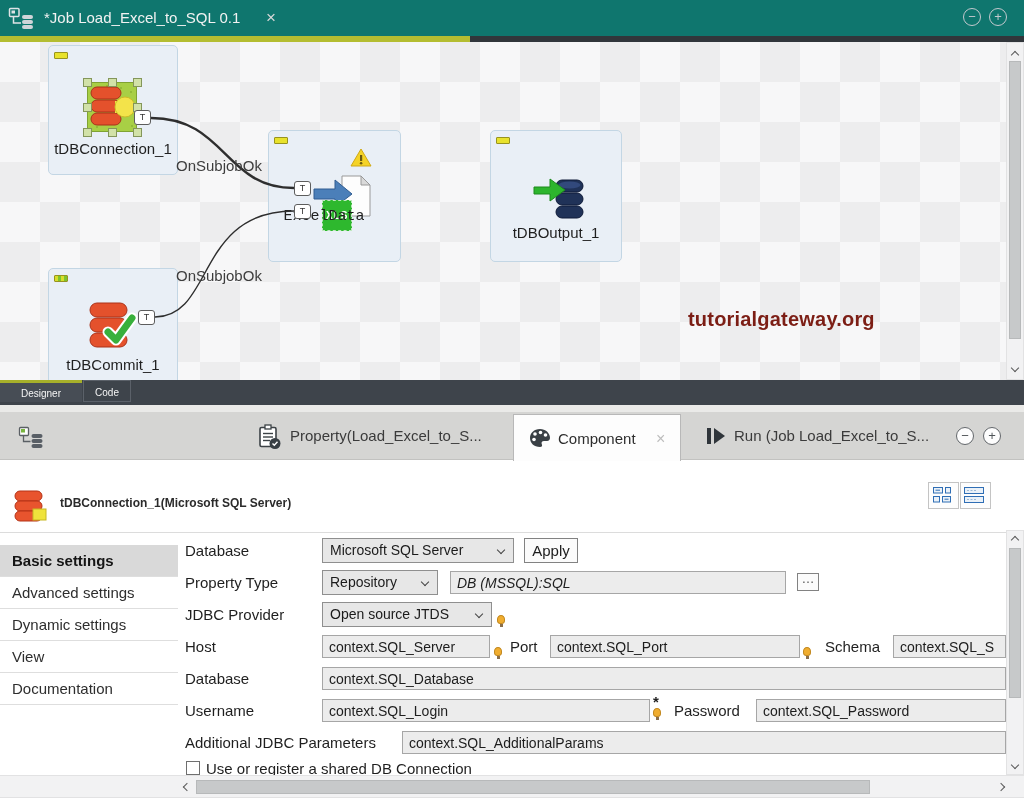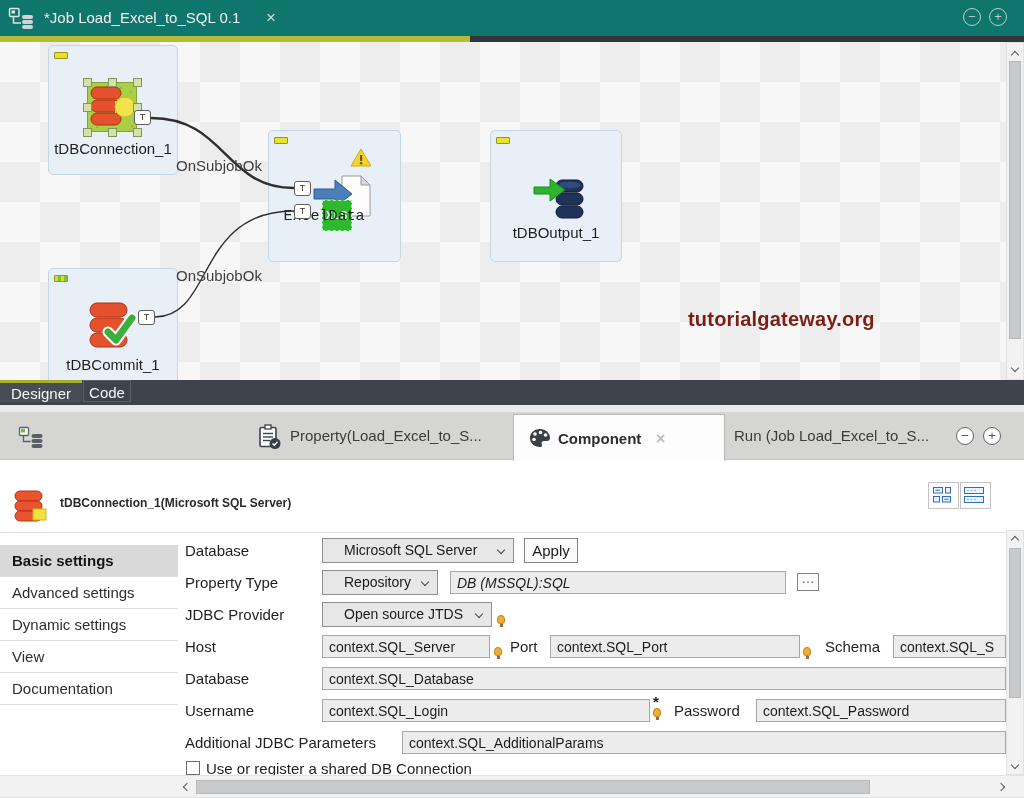--- a/index.html
+++ b/index.html
@@ -35,46 +35,46 @@
 
   
   .sb-track { position:absolute; background:#f2f2f3; border:1px solid #e2e2e3; }
   .sb-thumb { position:absolute; background:#c7c9ca; border:1px solid #b7b9ba; }
   .chev { position:absolute; width:6px; height:6px; border-right:1.7px solid #5a5a5a; border-bottom:1.7px solid #5a5a5a; }
   .chev.up { transform:rotate(-135deg); } .chev.down { transform:rotate(45deg); }
   .chev.left { transform:rotate(135deg); } .chev.right { transform:rotate(-45deg); }
 
   
   .viewbar { position:absolute; left:0; top:380px; width:1024px; height:25px; background:#3e444b; }
-  .vtab { position:absolute; top:0; height:22px; color:#f5f5f5; font-size:15px; text-align:center; }
+  .vtab { position:absolute; top:0; height:22px; color:#f5f5f5; font-size:10px; text-align:center; }
   .vtab.active { background:#474d55; border-top:3px solid #a6b02a; line-height:22px; }
   .vtab.plain { background:#3e444b; border:1px solid #5b6169; line-height:23px; }
   .gapline { position:absolute; left:0; top:405px; width:1024px; height:7px; background:#eaeae8; }
 
   
   .tabrow { position:absolute; left:0; top:412px; width:1024px; height:48px; background:#d5d5d3; border-bottom:1px solid #c2c2c0; }
   .ptab-label { position:absolute; font-size:15px; color:#3b3b3b; line-height:48px; white-space:nowrap; }
-  .activetab { position:absolute; left:513px; top:2px; width:212px; height:47px; background:#fdfdfd;
-               border:1px solid #b8b8b8; border-bottom:none; z-index:2;font-weight:bold; }
+  .activetab { position:absolute; left:513px; top:2px; width:168px; height:47px; background:#fdfdfd;
+               border:1px solid #b8b8b8; border-bottom:none; z-index:2; }
 
   
   .panel { position:absolute; left:0; top:460px; width:1024px; height:338px; background:#fff; }
   .hdr-title { position:absolute; left:60px; top:36px; font-size:12px; font-weight:bold; color:#2b2b2b; }
   .viewbtn { position:absolute; width:31px; height:27px; background:#fdfdfd; border:1px solid #c4c4c4; }
   .hdr-sep { position:absolute; left:0; top:72px; width:1006px; height:1px; background:#dcdcdc; }
 
   .side-item { position:absolute; left:0; width:178px; height:32px; font-size:15px; color:#2e2e2e;
                line-height:31px; padding-left:12px; border-bottom:1px solid #dedede; background:#fff; }
   .side-item.active { background:#d9d9d9; font-weight:bold; color:#151515; }
 
   .flabel { position:absolute; font-size:15px; color:#1f1f1f; white-space:nowrap; }
   .field { position:absolute; height:23px; background:#ececec; border:1px solid #a6a6a6; font-size:14px;
            color:#1d1d1d; padding:0 6px; font-family:"Liberation Sans", sans-serif; }
   .select { position:absolute; height:25px; background:#e7e7e7; border:1px solid #8f8f8f; font-size:14px;
-            color:#1b1b1b; line-height:23px; padding-left:21px; }
+            color:#1b1b1b; line-height:23px; padding-left:7px; }
   .sel-chev { position:absolute; right:9px; top:8px; width:6px; height:6px;
               border-right:1.6px solid #444; border-bottom:1.6px solid #444; transform:rotate(45deg); }
   .btn { position:absolute; background:#fbfbfb; border:1px solid #828282; font-size:15px; color:#1d1d1d; text-align:center; }
   .bulb { position:absolute; width:8px; height:9px; background:#f0ad2f; border:1px solid #c2881f; border-radius:50% 50% 42% 42%; }
   .bulb::after { content:''; position:absolute; left:2px; top:8px; width:3px; height:3px; background:#8a6f4c; }
   .star { position:absolute; font-size:15px; color:#1d1d1d; font-weight:bold; }
   .cb { position:absolute; width:14px; height:14px; background:#fff; border:1px solid #6f6f6f; }
 </style>
 </head>
 <body>

